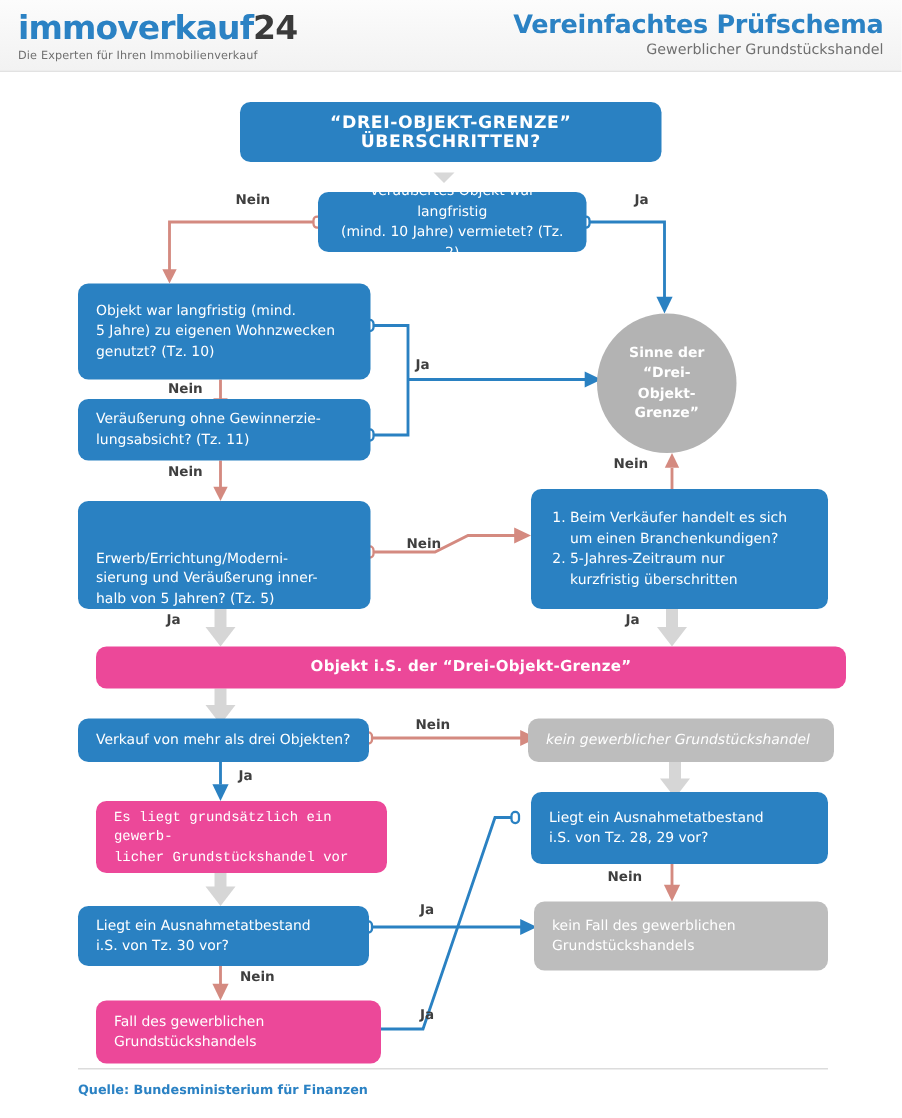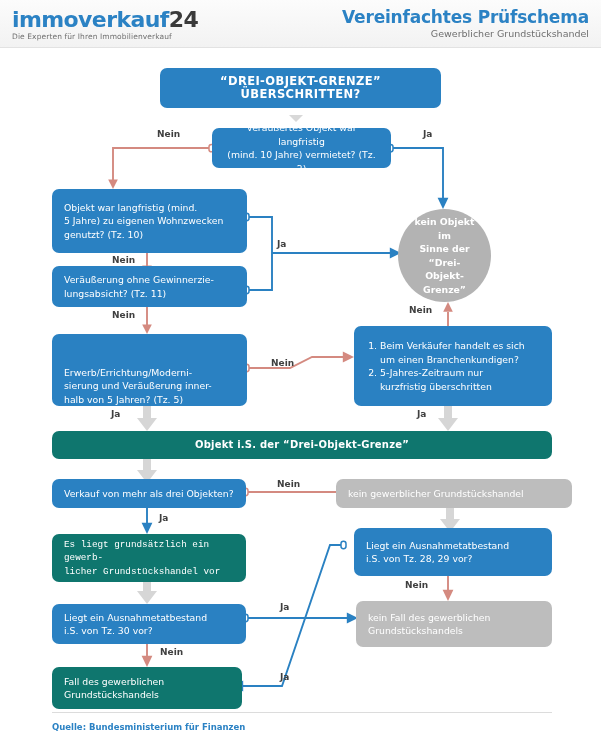--- a/index.html
+++ b/index.html
@@ -44,21 +44,21 @@
     box-sizing:border-box;
     display:flex;
     align-items:center;
     color:#ffffff;
     font-size:9.3px;
     line-height:13.5px;
     padding:6px 12px;
     z-index:5;
   }
   .node.blue{background:#2a81c2;}
-  .node.dark{background:#0f766e;}
+  .node.dark{background:#ec4899;margin-left:12px;}
   .node.grey{background:#bdbdbd;}
   .node.center{justify-content:center;text-align:center;}
 
   .node-title{
     font-size:11.5px;font-weight:bold;letter-spacing:0.4px;
     text-align:center;width:100%;
   }
   .node-bar{
     font-size:10px;font-weight:bold;letter-spacing:0.2px;
     text-align:center;width:100%;
@@ -222,21 +222,20 @@
   <div class="node blue" style="left:52px;top:334px;width:195px;height:72px;">
     <div style="width:100%;margin-top:32px;">
       <div>Erwerb/Errichtung/Moderni-</div>
       <div>sierung und Veräußerung inner-</div>
       <div>halb von 5 Jahren? (Tz. 5)</div>
     </div>
   </div>
 
   <div class="circle" style="left:398px;top:209px;width:93px;height:93px;">
     <div>
-      <div>kein Objekt im</div>
       <div>Sinne der “Drei-</div>
       <div>Objekt-Grenze”</div>
     </div>
   </div>
 
   <div class="node blue" style="left:354px;top:326px;width:198px;height:80px;padding:7px 9px;">
     <ol class="ol">
       <li>
         <div>Beim Verkäufer handelt es sich</div>
         <div>um einen Branchenkundigen?</div>
@@ -249,21 +248,21 @@
   </div>
 
   <div class="node dark center" style="left:52px;top:431px;width:500px;height:28px;">
     <div class="node-bar">Objekt i.S. der “Drei-Objekt-Grenze”</div>
   </div>
 
   <div class="node blue" style="left:52px;top:479px;width:194px;height:29px;">
     <span>Verkauf von mehr als drei Objekten?</span>
   </div>
 
-  <div class="node grey" style="left:336px;top:479px;width:236px;height:29px;">
+  <div class="node grey" style="left:352px;top:479px;width:204px;height:29px;font-style:italic;">
     <span>kein gewerblicher Grundstückshandel</span>
   </div>
 
   <div class="node dark" style="left:52px;top:534px;width:194px;height:48px;font-family:Liberation Mono, monospace;">
     <div style="width:100%;">
       <div>Es liegt grundsätzlich ein gewerb-</div>
       <div>licher Grundstückshandel vor</div>
     </div>
   </div>
 

